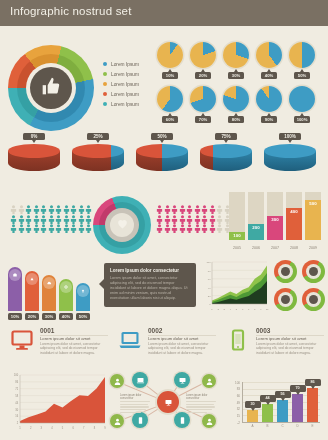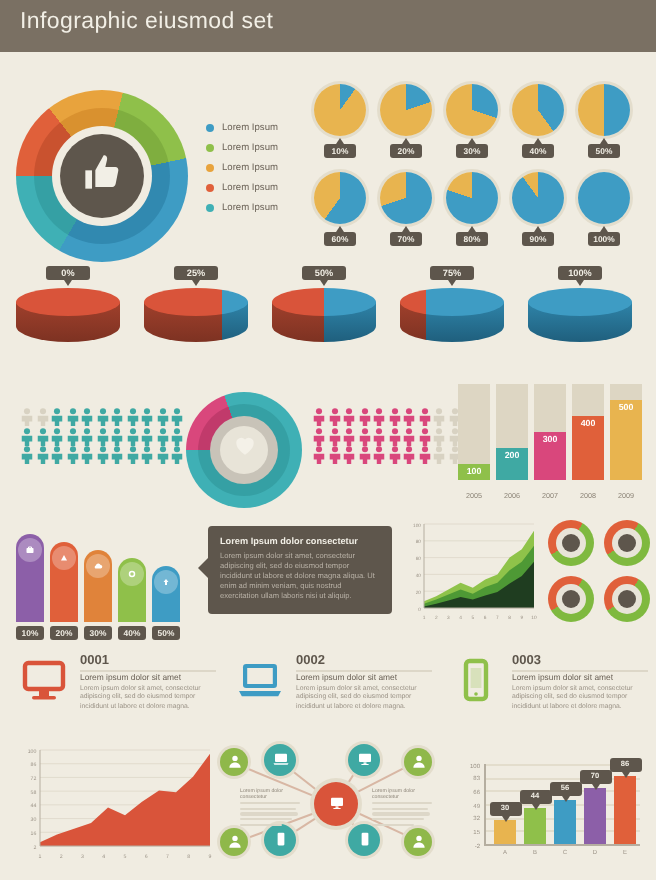--- a/index.html
+++ b/index.html
@@ -219,21 +219,21 @@
   }
   .axis-lab{position:absolute;font-size:3px;color:#9a9286;}
   .gridline{position:absolute;height:1px;background:#e3ddcc;}
 </style>
 </head>
 <body>
 
 <div class="page">
 
   <div class="header">
-    <div class="header-title">Infographic eiusmod set</div>
+    <div class="header-title">Infographic nostrud set</div>
   </div>
 
   <div class="abs" id="main-donut">
     <div class="outer"></div>
     <div class="mid"></div>
     <div class="hole"></div>
     <div class="core">
       <span>
         <svg viewBox="0 0 24 24" fill="#f2efe6">
             <path d="M2 11h4v11H2z"></path>

